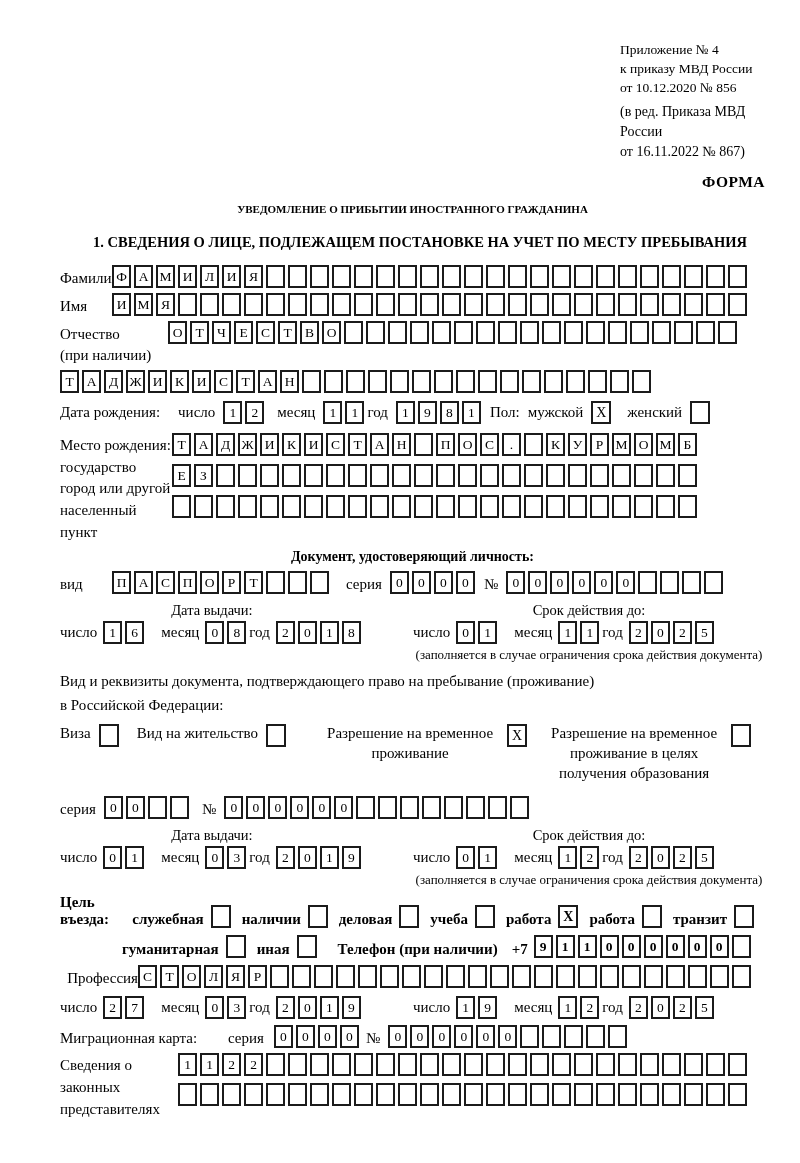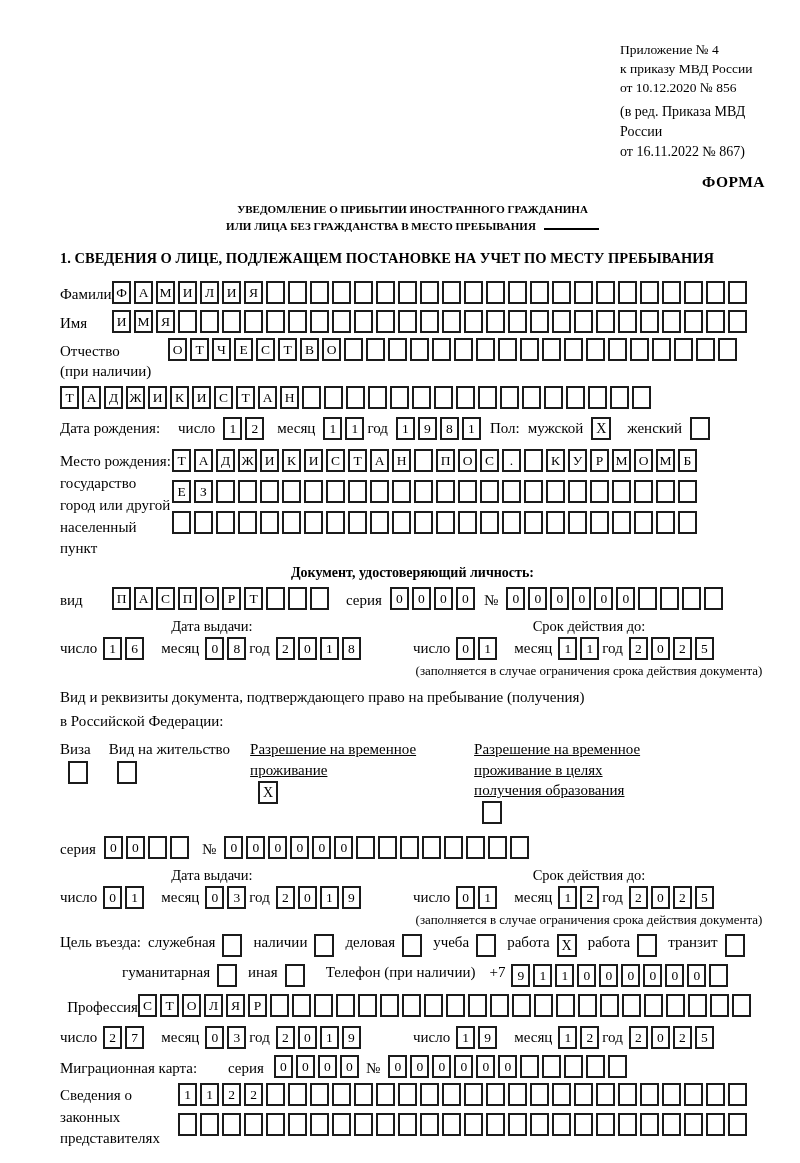--- a/index.html
+++ b/index.html
@@ -12,21 +12,21 @@
 
   
   .hdr { margin-left: 560px; font-size: 13.5px; line-height: 1.42; }
   .hdr .sub { font-size: 14px; margin-top: 5px; line-height: 1.4; }
   .forma { text-align: right; font-weight: bold; font-size: 15.5px; margin-top: 12px; letter-spacing: .5px; }
 
   
   .title { text-align: center; font-weight: bold; font-size: 11px; margin-top: 10px; line-height: 1.5; }
   .blank { display: inline-block; width: 55px; border-bottom: 2px solid #000; height: .9em; margin-left: 8px; }
 
-  .sec { font-weight: bold; font-size: 14.5px; margin-top: 16px; margin-bottom: 14px; }
+  .sec { font-weight: bold; font-size: 14.5px; margin-top: 16px; margin-bottom: 14px; margin-left: 33px; }
 
   
   .row { display: flex; align-items: flex-start; margin-bottom: 5px; font-size: 15px; }
   .lbl { flex: none; padding-top: 3px; line-height: 1.35; }
   .lbl .l2 { display: block; }
   .w-fam { width: 52px; }
   .w-otch { width: 108px; }
   .w-grazh { width: 86px; }
   .w-prof { width: 78px; text-align: right; }
   .cells { display: inline-flex; flex: none; }
@@ -60,33 +60,33 @@
   .dtitle { text-align: center; font-size: 14.5px; margin-bottom: 2px; }
   .dline { display: flex; align-items: center; font-size: 15px; }
   .dline .dlbl { margin-right: 6px; }
   .dline .sp { width: 14px; }
   .dnote { font-size: 13px; margin-top: 3px; text-align: center; white-space: nowrap; }
 
   .intro { font-size: 15px; line-height: 1.6; margin-top: 4px; }
 
   
   .permits { display: flex; align-items: flex-start; font-size: 15px; margin: 6px 0 12px; }
-  .popt { display: flex; align-items: flex-start; flex-direction: column; }
+  .popt { display: flex; align-items: flex-start; }
   .popt .ptext { line-height: 1.35; }
-  .popt .ptext.ctr { text-align: left; text-decoration: underline; }
+  .popt .ptext.ctr { text-align: center; }
   .popt .chk { margin-left: 8px; margin-top: 1px; }
   .pw1 { margin-right: 18px; }
-  .pw2 { margin-right: 20px; text-align: right; }
+  .pw2 { margin-right: 35px; text-align: right; }
   .pw3 { width: 208px; margin-right: 16px; }
   .pw3 .ptext { width: 178px; }
   .pw4 { width: 212px; }
   .pw4 .ptext { width: 178px; }
 
   
-  .purpose { display: flex; align-items: flex-start; font-size: 15px; margin-bottom: 7px; flex-wrap: nowrap; }
+  .purpose { display: flex; align-items: flex-end; font-size: 15px; margin-bottom: 7px; flex-wrap: nowrap; font-weight: bold; }
   .purpose .pl { margin-right: 7px; }
   .purpose .chk { margin-right: 11px; }
   .purpose2 { margin-left: 62px; }
   .purpose .phone-lbl { margin-left: 10px; margin-right: 14px; }
   .purpose .pref { margin-right: 6px; }
 </style>
 </head>
 <body>
 
 <div class="page">
@@ -97,23 +97,20 @@
     <div>от 10.12.2020 № 856</div>
     <div class="sub">
       <div>(в ред. Приказа МВД России</div>
       <div>от 16.11.2022 № 867)</div>
     </div>
   </div>
   <div class="forma">ФОРМА</div>
 
   <div class="title">
     <div>УВЕДОМЛЕНИЕ О ПРИБЫТИИ ИНОСТРАННОГО ГРАЖДАНИНА</div>
-    <div>
-      <span>ИЛИ ЛИЦА БЕЗ ГРАЖДАНСТВА В МЕСТО ПРЕБЫВАНИЯ</span><span class="blank"></span>
-    </div>
   </div>
 
   <div class="sec">1. СВЕДЕНИЯ О ЛИЦЕ, ПОДЛЕЖАЩЕМ ПОСТАНОВКЕ НА УЧЕТ ПО МЕСТУ ПРЕБЫВАНИЯ</div>
 
   <div class="row">
     <span class="lbl w-fam">Фамилия</span>
     <span class="cells">
         <span class="cell">Ф</span>
         <span class="cell">А</span>
         <span class="cell">М</span>
@@ -447,21 +444,21 @@
             <span class="cell">0</span>
             <span class="cell">2</span>
             <span class="cell">5</span>
           </span>
       </div>
       <div class="dnote">(заполняется в случае ограничения срока действия документа)</div>
     </div>
   </div>
 
   <div class="intro">
-    <div>Вид и реквизиты документа, подтверждающего право на пребывание (получения)</div>
+    <div>Вид и реквизиты документа, подтверждающего право на пребывание (проживание)</div>
     <div>в Российской Федерации:</div>
   </div>
   <div class="permits">
     <div class="popt pw1">
       <span class="ptext">Виза</span>
       <span class="chk"></span>
     </div>
     <div class="popt pw2">
       <span class="ptext">Вид на жительство</span>
       <span class="chk"></span>

